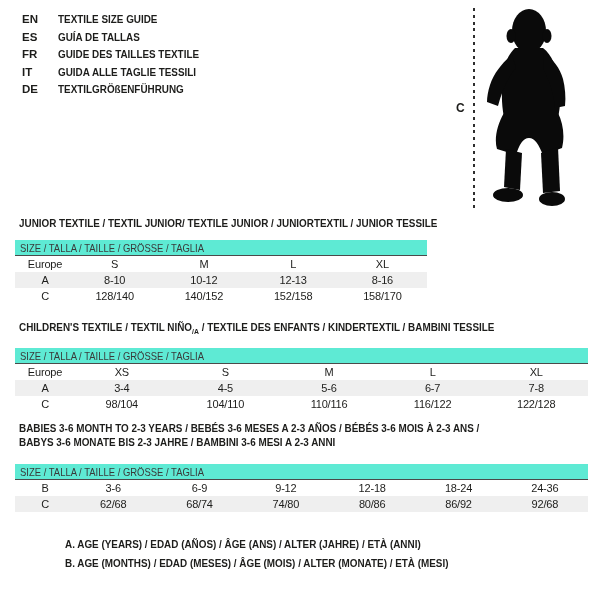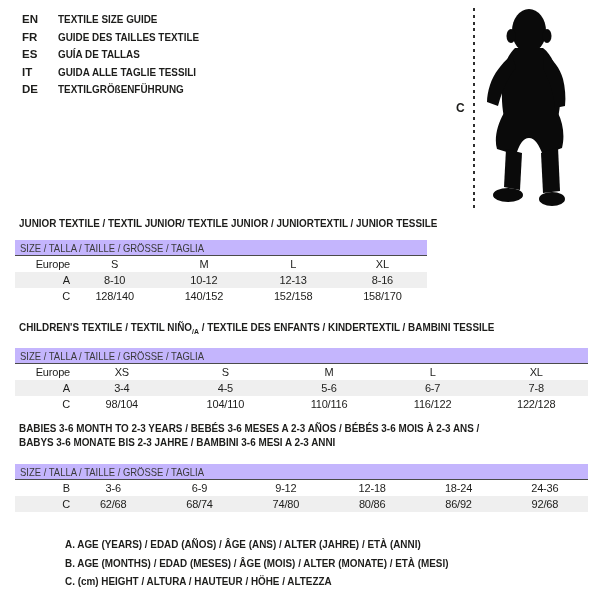--- a/index.html
+++ b/index.html
@@ -23,51 +23,51 @@
   .dotted-line{
     left:473px;top:8px;width:2px;height:200px;
     background-image:repeating-linear-gradient(to bottom,#2e2e2e 0 3px,transparent 3px 6.8px);
   }
   .baby-svg{left:482px;top:6px;}
 
   
   .tbl-title{left:19px;font-weight:bold;font-size:11.5px;line-height:13.5px;}
   .tbl{left:15px;}
   .bar{
-    height:16px;box-sizing:border-box;background:#c4b5fd;border-bottom:1px solid #4a4a4a;
+    height:16px;box-sizing:border-box;background:#5eead4;border-bottom:1px solid #4a4a4a;
     display:flex;align-items:center;padding-left:5px;color:#3a3a3a;font-size:11px;
   }
   .trow{display:grid;height:16px;align-items:center;font-size:11px;letter-spacing:-0.2px;}
   .c4{grid-template-columns:55px repeat(4,1fr);}
   .c5{grid-template-columns:55px repeat(5,1fr);}
   .c6{grid-template-columns:55px repeat(6,1fr);}
   .cell{text-align:center;}
-  .cell.lbl{text-align:right;padding-left:5px;}
+  .cell.lbl{text-align:center;padding-left:5px;}
   .alt{background:#efefef;}
   sub{font-size:8px;}
 
   
   .legend{left:21px;top:535px;margin-left:44px;}
   .legend-line{height:18.4px;display:flex;align-items:center;font-weight:bold;font-size:11.5px;}
 </style>
 </head>
 <body>
 
 <div class="abs lang-list">
   <div class="lang-row">
     <span class="lang-code">EN</span>
     <span class="lang-title cond">TEXTILE SIZE GUIDE</span>
   </div>
   <div class="lang-row">
+    <span class="lang-code">ES</span>
+    <span class="lang-title cond">GUÍA DE TALLAS</span>
+  </div>
+  <div class="lang-row">
     <span class="lang-code">FR</span>
     <span class="lang-title cond">GUIDE DES TAILLES TEXTILE</span>
-  </div>
-  <div class="lang-row">
-    <span class="lang-code">ES</span>
-    <span class="lang-title cond">GUÍA DE TALLAS</span>
   </div>
   <div class="lang-row">
     <span class="lang-code">IT</span>
     <span class="lang-title cond">GUIDA ALLE TAGLIE TESSILI</span>
   </div>
   <div class="lang-row">
     <span class="lang-code">DE</span>
     <span class="lang-title cond">TEXTILGRÖßENFÜHRUNG</span>
   </div>
 </div>
@@ -179,16 +179,13 @@
   </div>
 </div>
 
 <div class="abs legend">
   <div class="legend-line">
       <span class="cond">A. AGE (YEARS) / EDAD (AÑOS) / ÂGE (ANS) / ALTER (JAHRE) / ETÀ (ANNI)</span>
     </div>
   <div class="legend-line">
       <span class="cond">B. AGE (MONTHS) / EDAD (MESES) / ÂGE (MOIS) / ALTER (MONATE) / ETÀ (MESI)</span>
     </div>
-  <div class="legend-line">
-      <span class="cond">C. (cm) HEIGHT / ALTURA / HAUTEUR / HÖHE / ALTEZZA</span>
-    </div>
 </div>
 
 </body></html>

